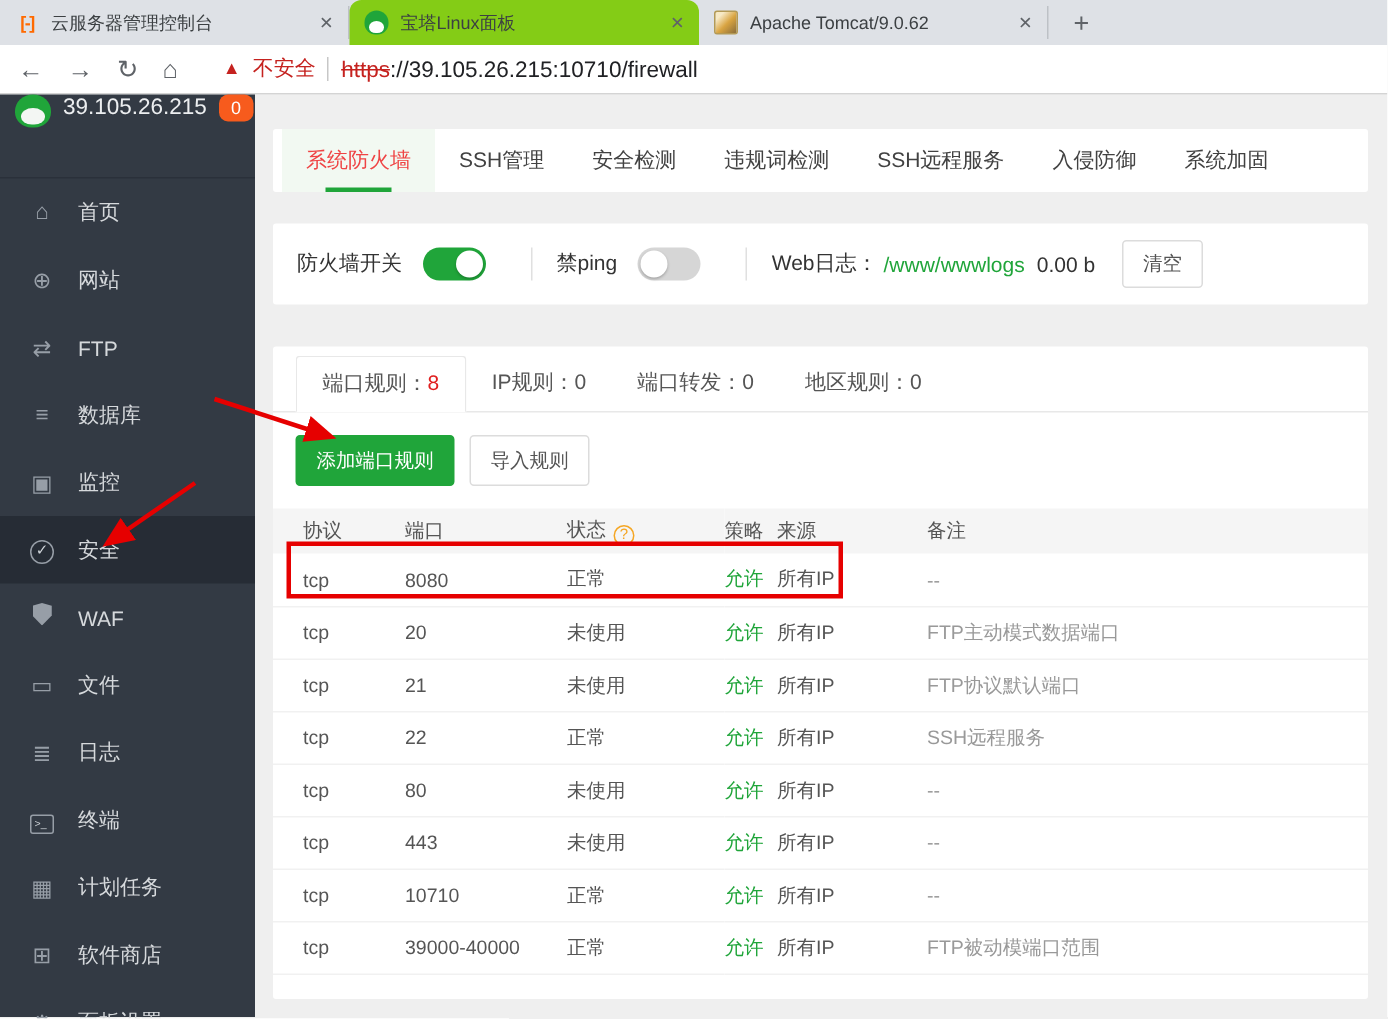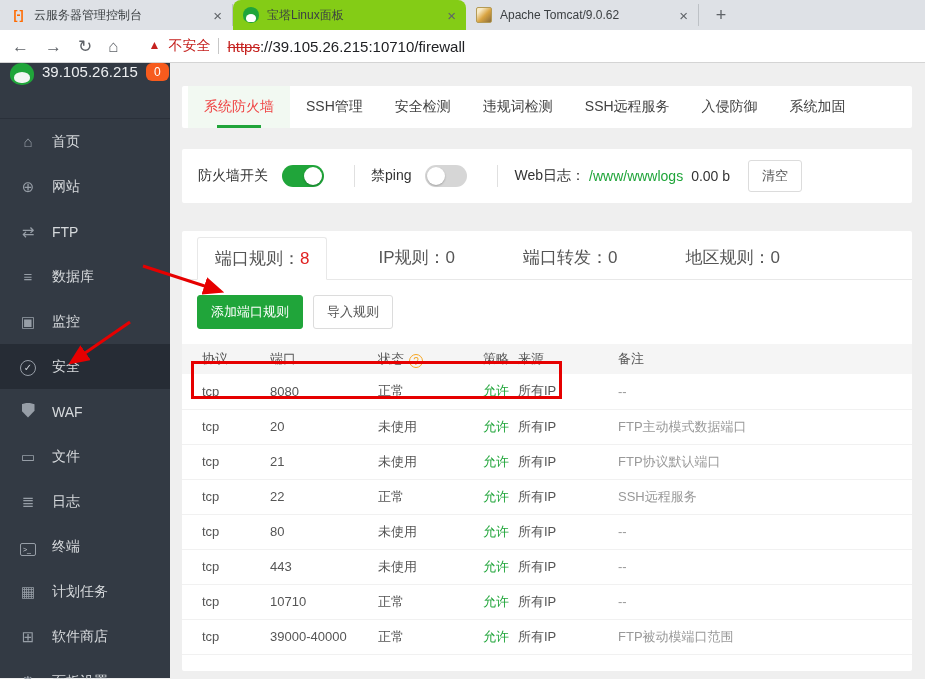--- a/index.html
+++ b/index.html
@@ -74,21 +74,21 @@
   .switch.on { background: #20a53a; } .switch.on .knob { right: 2px; }
   .switch.off { background: #d6d6d6; } .switch.off .knob { left: 2px; }
   .vsep { width: 1px; height: 22px; background: #e0e0e0; margin: 0 16px; }
   .weblog-path { color: #20a53a; margin: 0 8px 0 4px; }
   .weblog-size { color: #333; }
   .btn-plain { border: 1px solid #dcdcdc; background: #fff; color: #555; font-size: 13px;
     padding: 6px 13px; border-radius: 3px; cursor: pointer; margin-left: 18px;
     font-family: "Liberation Sans", "DejaVu Sans", sans-serif; }
 
   .card { margin: 28px 13px 0 12px; background: #fff; padding: 6px 0 16px; border-radius: 2px; }
-  .rtabs { display: flex; padding: 0 15px; border-bottom: 1px solid #e8e8e8; font-size: 17px; color: #555; gap: 34px; }
+  .rtabs { display: flex; padding: 0 15px; border-bottom: 1px solid #e8e8e8; font-size: 14px; color: #555; }
   .rtab { padding: 9px 17px; cursor: pointer; white-space: nowrap; }
   .rtab.active { border: 1px solid #e8e8e8; border-bottom: 1px solid #fff; margin-bottom: -1px;
     border-radius: 3px 3px 0 0; }
   .rtab.active .cnt { color: #e02020; }
   .btnrow { display: flex; padding: 15px 15px 0; }
   .btn-green { background: #20a53a; border: 1px solid #20a53a; color: #fff; font-size: 13px;
     padding: 7px 13px; border-radius: 3px; cursor: pointer;
     font-family: "Liberation Sans", "DejaVu Sans", sans-serif; }
   .btnrow .btn-plain:first-of-type { margin-left: 10px; }
   .btnrow .btn-plain { margin-left: 10px; padding: 7px 13px; }

